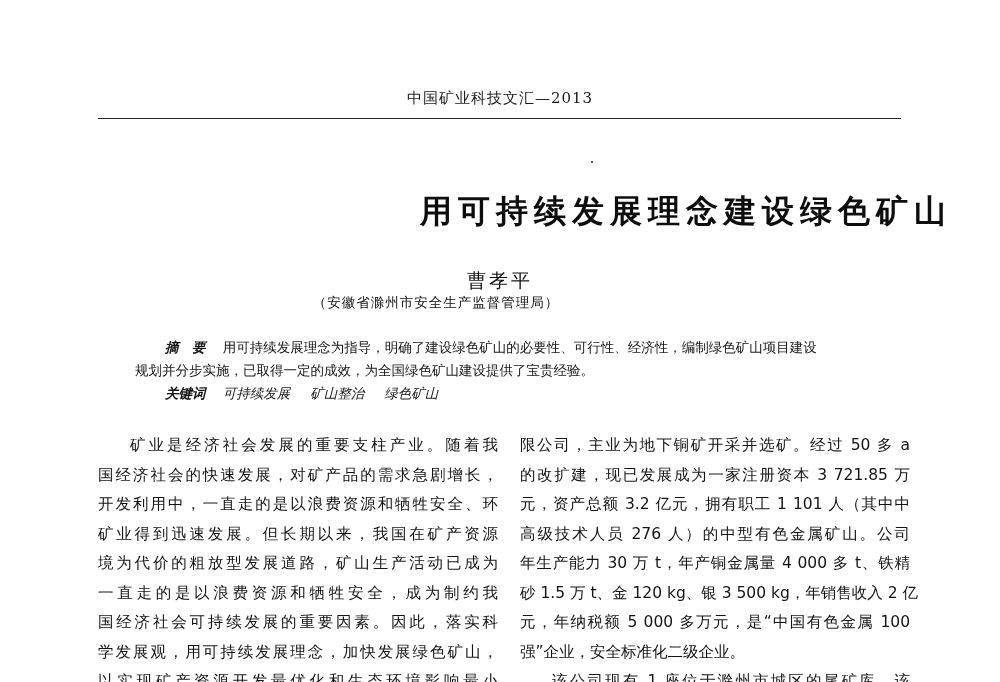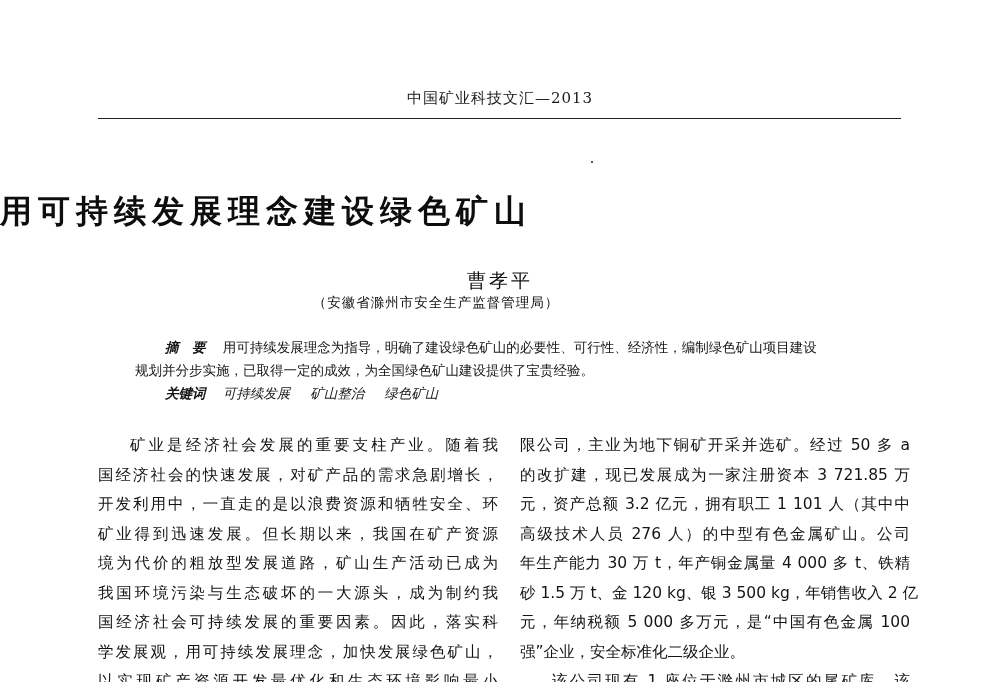--- a/index.html
+++ b/index.html
@@ -3,21 +3,21 @@
 <meta charset="utf-8">
 <style>
   html, body { margin: 0; padding: 0; background: #ffffff; }
   body { width: 1000px; height: 682px; position: relative; overflow: hidden;
          font-family: "DejaVu Serif", "Liberation Serif", serif; color: #111; }
   .abs { position: absolute; }
   .running-head { left: 0; width: 1000px; top: 89px; text-align: center;
                   font-size: 15px; letter-spacing: 1px; color: #1a1a1a; }
   .rule { left: 98px; width: 803px; top: 118px; height: 0; border-top: 1.6px solid #222; }
   .dot { left: 591px; top: 161px; width: 2px; height: 2px; background: #555; }
-  .title { left: 0; width: 952px; top: 190px; text-align: left;
+  .title { left: 0; width: 952px; top: 190px; text-align: right;
            font-size: 32px; font-weight: bold; letter-spacing: 6px; color: #0d0d0d; }
   .author { left: 0; width: 1000px; top: 268px; text-align: center; font-size: 19px; letter-spacing: 3px; }
   .affil { left: 0; width: 872px; top: 294px; text-align: center; font-size: 13.5px; letter-spacing: 1px; }
   .abs-line { font-size: 13.5px; white-space: nowrap; color: #161616;
               font-family: "DejaVu Sans", "Liberation Sans", sans-serif; }
   .lbl { font-weight: bold; font-style: italic; }
   .kw { margin-right: 20px; font-family: "DejaVu Serif", "Liberation Serif", serif; font-style: italic; }
   .col { top: 431px; width: 400px; font-size: 15.5px; line-height: 29.5px;
          font-family: "DejaVu Sans", "Liberation Sans", sans-serif; color: #141414; }
   .col-left { left: 98px; }
@@ -46,21 +46,21 @@
 <div class="abs abs-line" style="left:165px; top:385px;">
   <span class="lbl">关键词</span>&nbsp;&nbsp;&nbsp;&nbsp;<span class="kw">可持续发展</span><span class="kw">矿山整治</span><span class="kw">绿色矿山</span>
 </div>
 
 <div class="abs col col-left">
   <div class="line indent">矿业是经济社会发展的重要支柱产业。随着我</div>
   <div class="line">国经济社会的快速发展，对矿产品的需求急剧增长，</div>
   <div class="line">开发利用中，一直走的是以浪费资源和牺牲安全、环</div>
   <div class="line">矿业得到迅速发展。但长期以来，我国在矿产资源</div>
   <div class="line">境为代价的粗放型发展道路，矿山生产活动已成为</div>
-  <div class="line">我国环境污染与生态破坏的一大源头，成为制约我</div>
+  <div class="line">一直走的是以浪费资源和牺牲安全，成为制约我</div>
   <div class="line">国经济社会可持续发展的重要因素。因此，落实科</div>
   <div class="line">学发展观，用可持续发展理念，加快发展绿色矿山，</div>
   <div class="line">以实现矿产资源开发最优化和生态环境影响最小</div>
 </div>
 
 <div class="abs col col-right">
   <div class="line">限公司，主业为地下铜矿开采并选矿。经过 50 多 a</div>
   <div class="line">的改扩建，现已发展成为一家注册资本 3 721.85 万</div>
   <div class="line">元，资产总额 3.2 亿元，拥有职工 1 101 人（其中中</div>
   <div class="line">高级技术人员 276 人）的中型有色金属矿山。公司</div>

